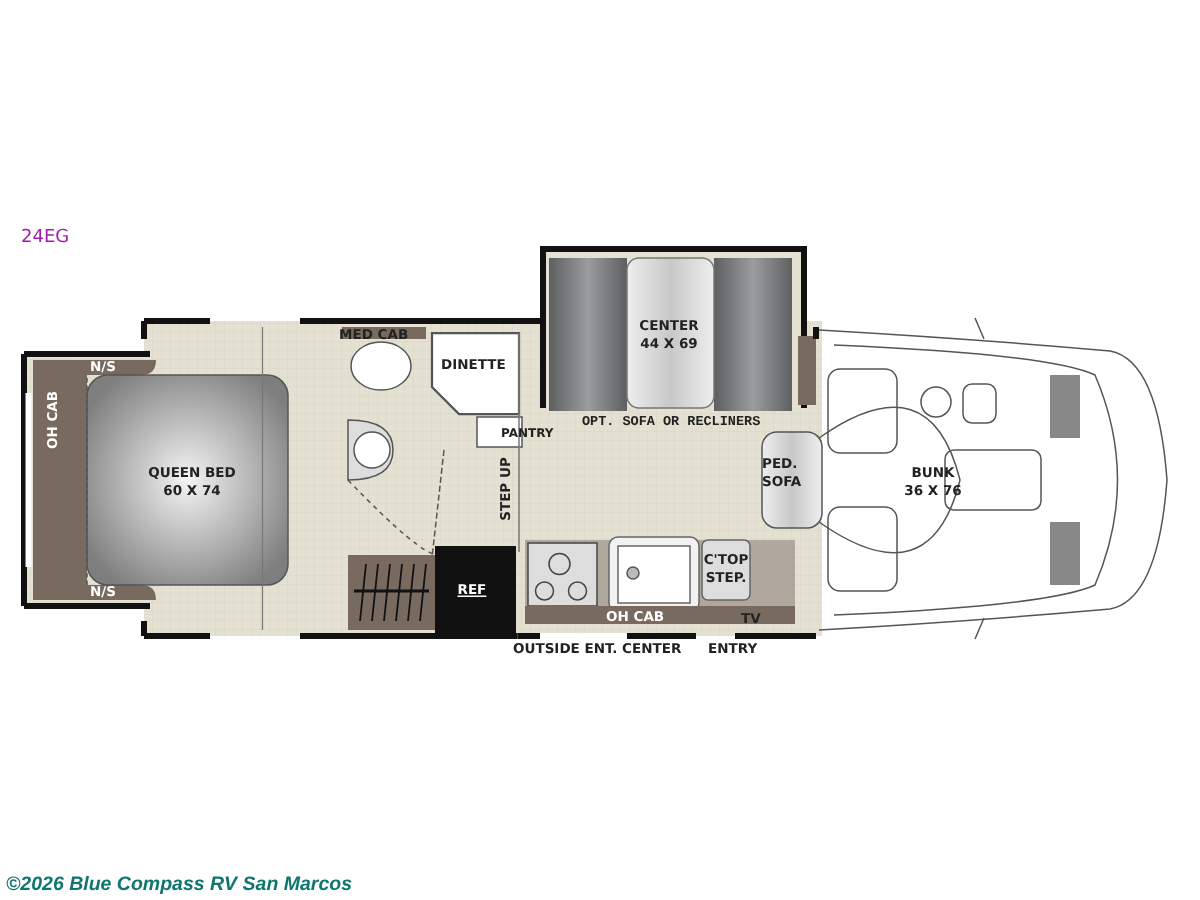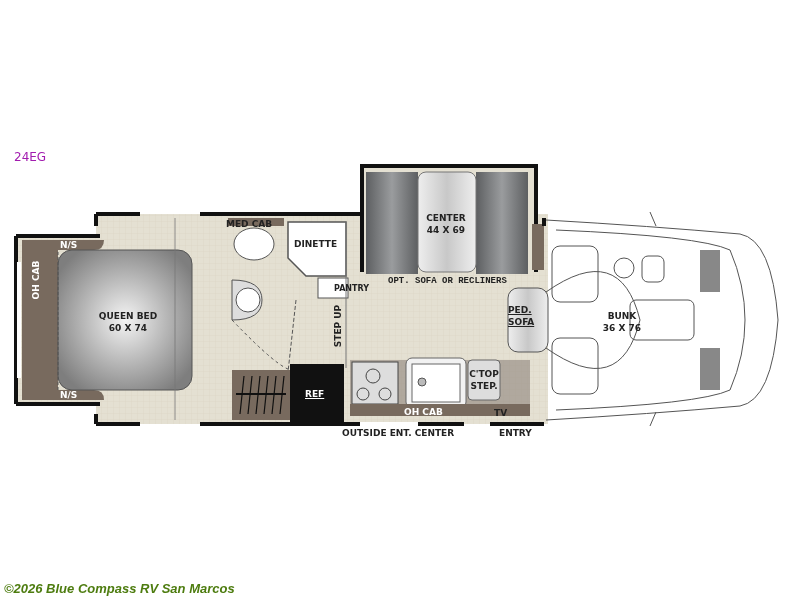--- a/index.html
+++ b/index.html
@@ -1,21 +1,21 @@
 <!DOCTYPE html>
 <html><head>
 <meta charset="utf-8">
 <style>
   html,body{margin:0;padding:0;background:#fff;}
   body{width:800px;height:600px;position:relative;overflow:hidden;font-family:"Liberation Sans",sans-serif;}
   .model{position:absolute;left:14px;top:150px;font-size:12px;color:#a21caf;font-family:"DejaVu Sans",sans-serif;}
   .lbl{position:absolute;font-weight:bold;font-size:9px;color:#222;text-align:center;line-height:12px;font-family:"DejaVu Sans",sans-serif;}
   .lbl.w{color:#fff;}
   .lbl.sm{font-size:8px;}
-  .watermark{position:absolute;left:4px;top:581px;font-size:13px;font-weight:bold;font-style:italic;color:#4d7c0f;font-family:"Liberation Sans",sans-serif;}
+  .watermark{position:absolute;left:4px;top:581px;font-size:13px;font-weight:bold;font-style:italic;color:#0f766e;font-family:"Liberation Sans",sans-serif;}
   svg{position:absolute;left:0;top:0;}
 </style>
 </head>
 <body>
 
 <svg width="800" height="600">
   <defs>
     <radialGradient id="bedg" cx="50%" cy="50%" r="60%">
       <stop offset="0%" stop-color="#f4f4f4"></stop>
       <stop offset="100%" stop-color="#7e7e7e"></stop>
@@ -123,30 +123,30 @@
 <div class="lbl" style="left:226px;top:202px;margin-top:16px;">MED CAB</div>
 <div class="lbl" style="left:294px;top:238px;">DINETTE</div>
 <div class="lbl sm" style="left:320px;top:283px;margin-left:14px;">PANTRY</div>
 <div class="lbl" style="left:332px;top:356px;transform:rotate(-90deg);transform-origin:left top;width:60px;">STEP UP</div>
 <div class="lbl w" style="left:305px;top:388px;text-decoration:underline;">REF</div>
 <div class="lbl" style="left:414px;top:212px;width:64px;">
   <div>CENTER</div>
   <div>44 X 69</div>
 </div>
 <div class="lbl" style="left:388px;top:275px;font-family:Liberation Mono, monospace;">OPT. SOFA OR RECLINERS</div>
-<div class="lbl" style="left:508px;top:304px;width:19px;text-decoration:underline;">
+<div class="lbl" style="left:508px;top:304px;width:19px;">
   <div>PED.</div>
   <div>SOFA</div>
 </div>
 <div class="lbl" style="left:466px;top:368px;width:36px;">
   <div>C'TOP</div>
   <div>STEP.</div>
 </div>
 <div class="lbl w" style="left:404px;top:406px;">OH CAB</div>
 <div class="lbl" style="left:494px;top:407px;">TV</div>
 <div class="lbl" style="left:342px;top:427px;text-align:center;">OUTSIDE ENT. CENTER</div>
-<div class="lbl" style="left:499px;top:427px;">ENTRY</div>
+<div class="lbl" style="left:472px;top:427px;">ENTRY</div>
 <div class="lbl" style="left:598px;top:310px;width:48px;">
   <div>BUNK</div>
   <div>36 X 76</div>
 </div>
 
 <div class="watermark">©2026 Blue Compass RV San Marcos</div>
 
 </body></html>

